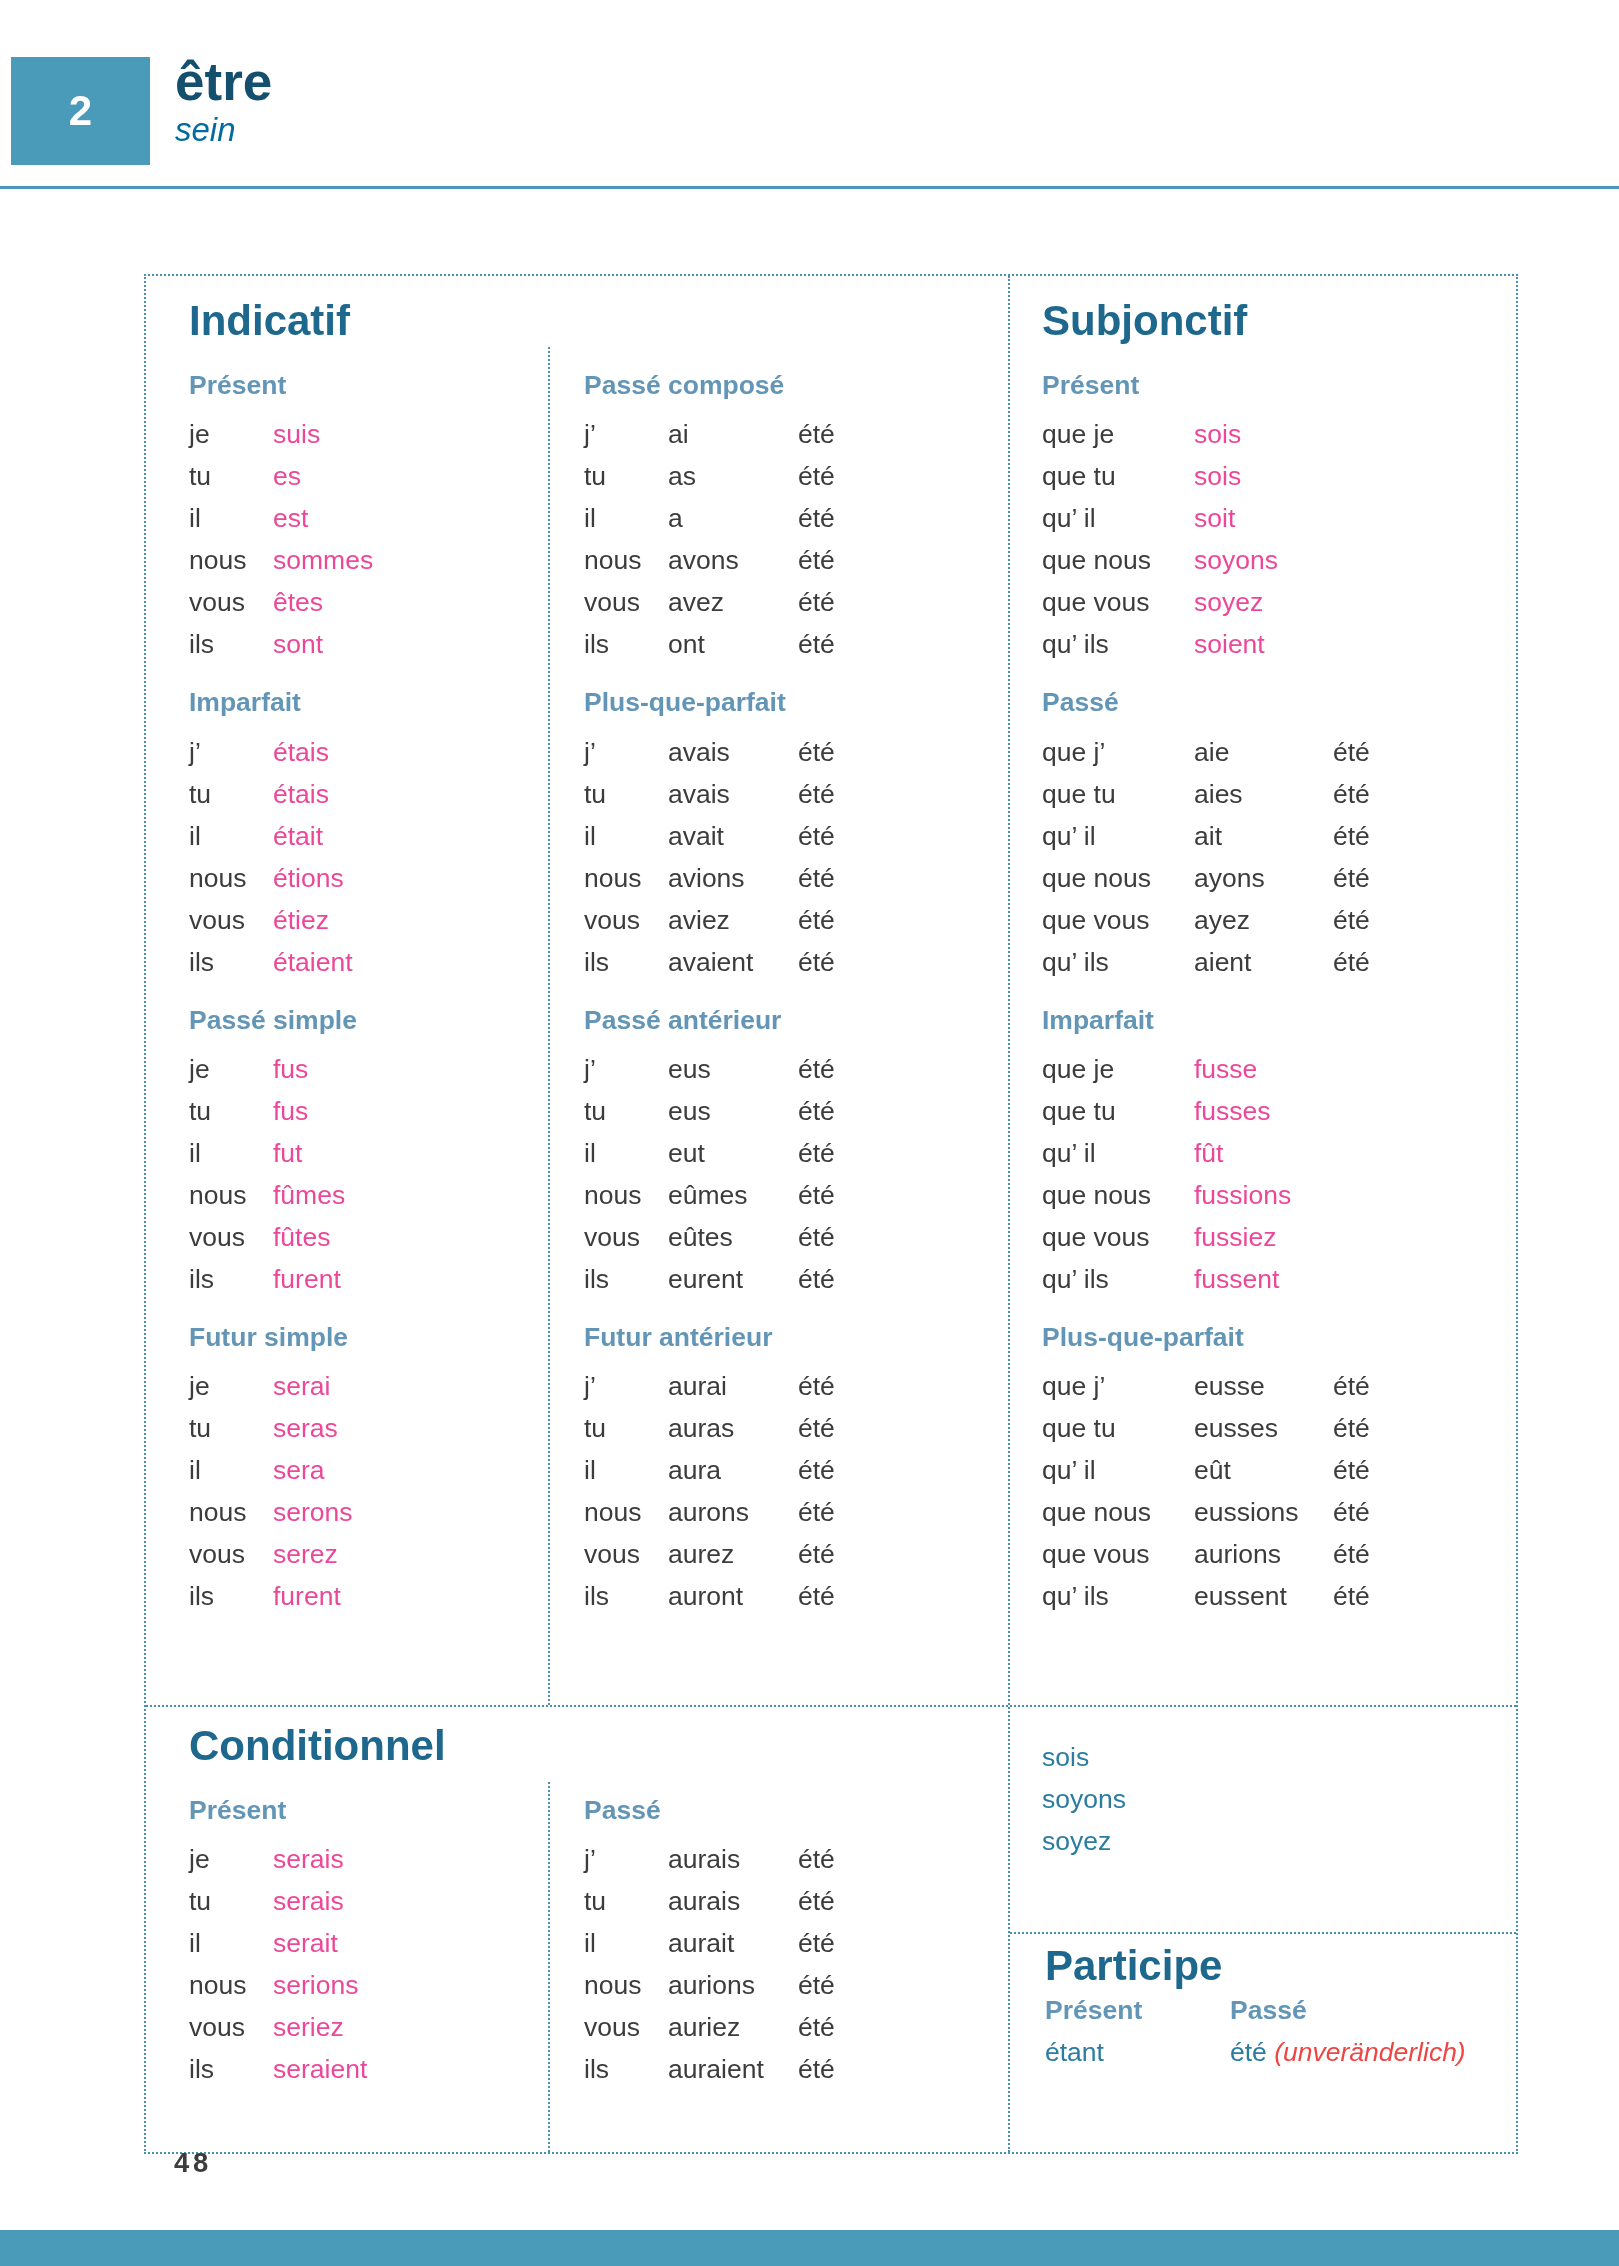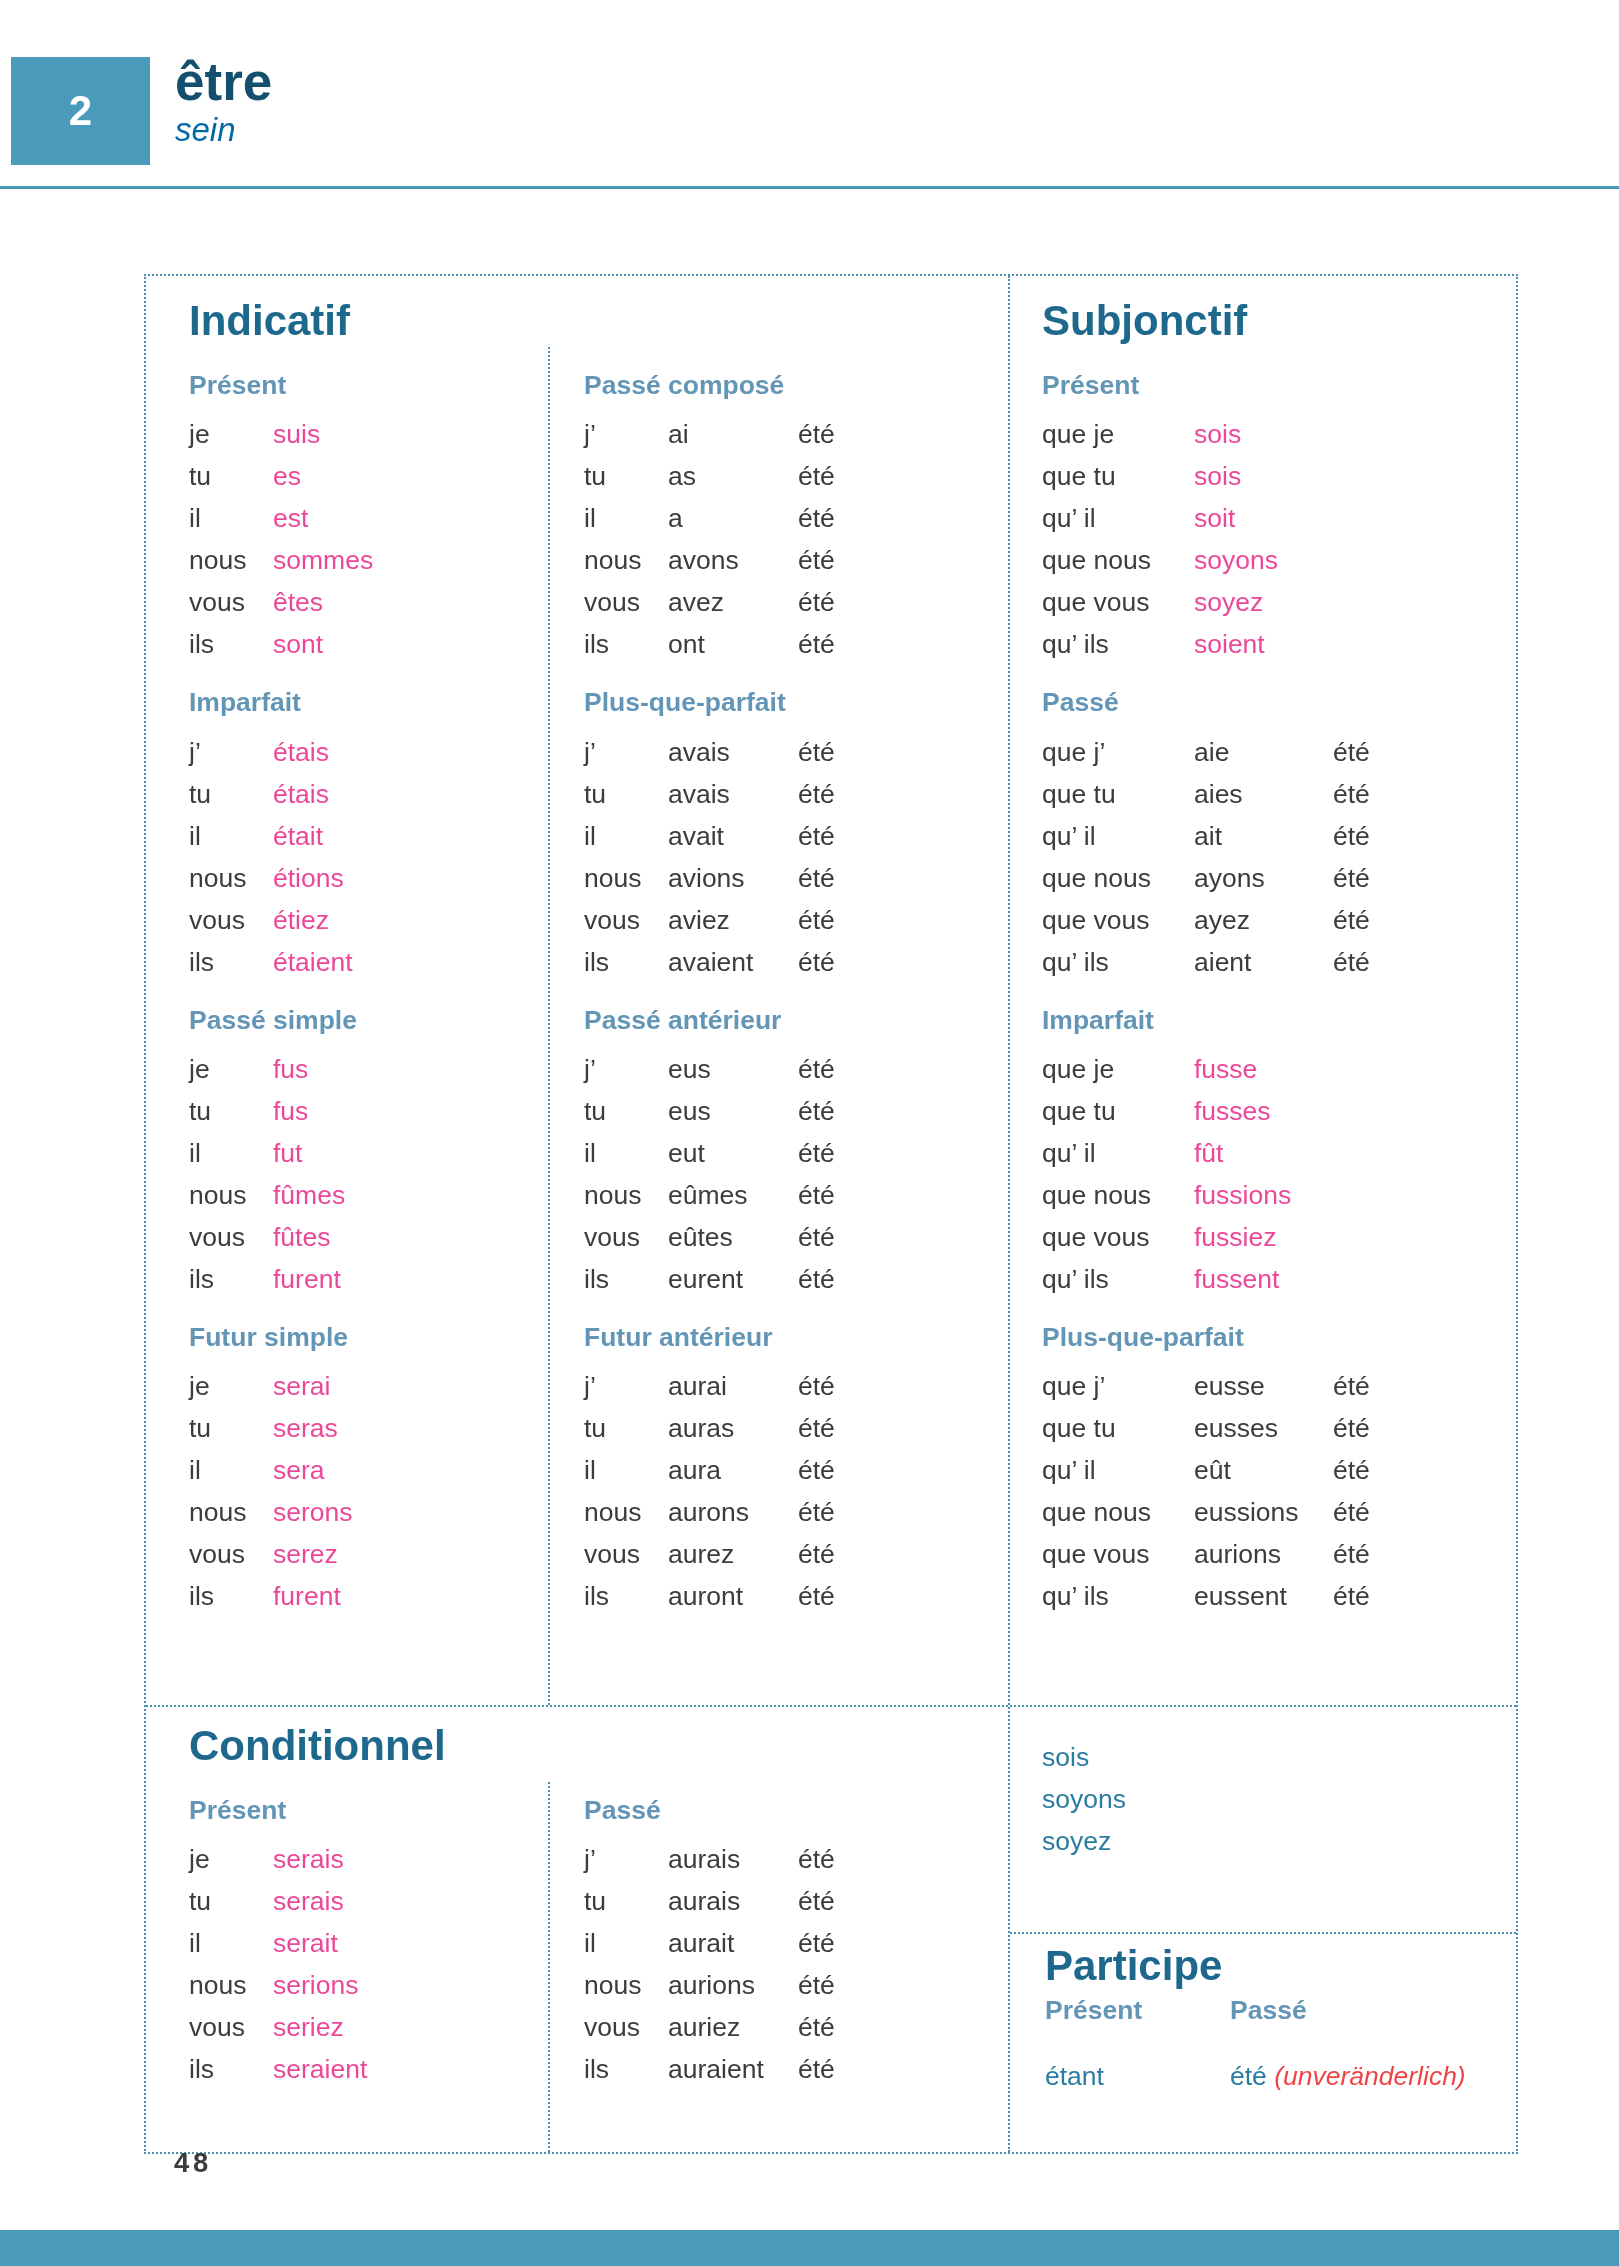--- a/index.html
+++ b/index.html
@@ -72,21 +72,21 @@
   .verb.teal  { color:#ec4899; }
   .participle { flex:none; color:#3c3c3c; }
   .zone-subjonctif .pronoun { width:152px; }
   .zone-subjonctif .verb    { width:139px; }
 
   
   .imp-forms { margin-top:11px; }
   .imp-form { font-size:26.5px; line-height:42px; color:#2a7ca0; }
 
   
-  .part-row { display:flex; font-size:26.5px; line-height:42px; white-space:nowrap;margin-top:24px; }
+  .part-row { display:flex; font-size:26.5px; line-height:42px; white-space:nowrap; }
   .part-headers { margin-top:1.8px; }
   .part-col { flex:none; width:185px; }
   .part-label { font-weight:bold; color:#6396b6; }
   .teal-text { color:#2a7ca0; }
   .part-note { font-style:italic; color:#ef4444; }
 
   
   .vdiv { position:absolute; width:0; border-left:2.7px dotted #4a8fb0; }
   .hdiv { position:absolute; height:0; border-top:2.7px dotted #4a8fb0; }
   .div-main-v { left:862px; top:0; bottom:0; }

